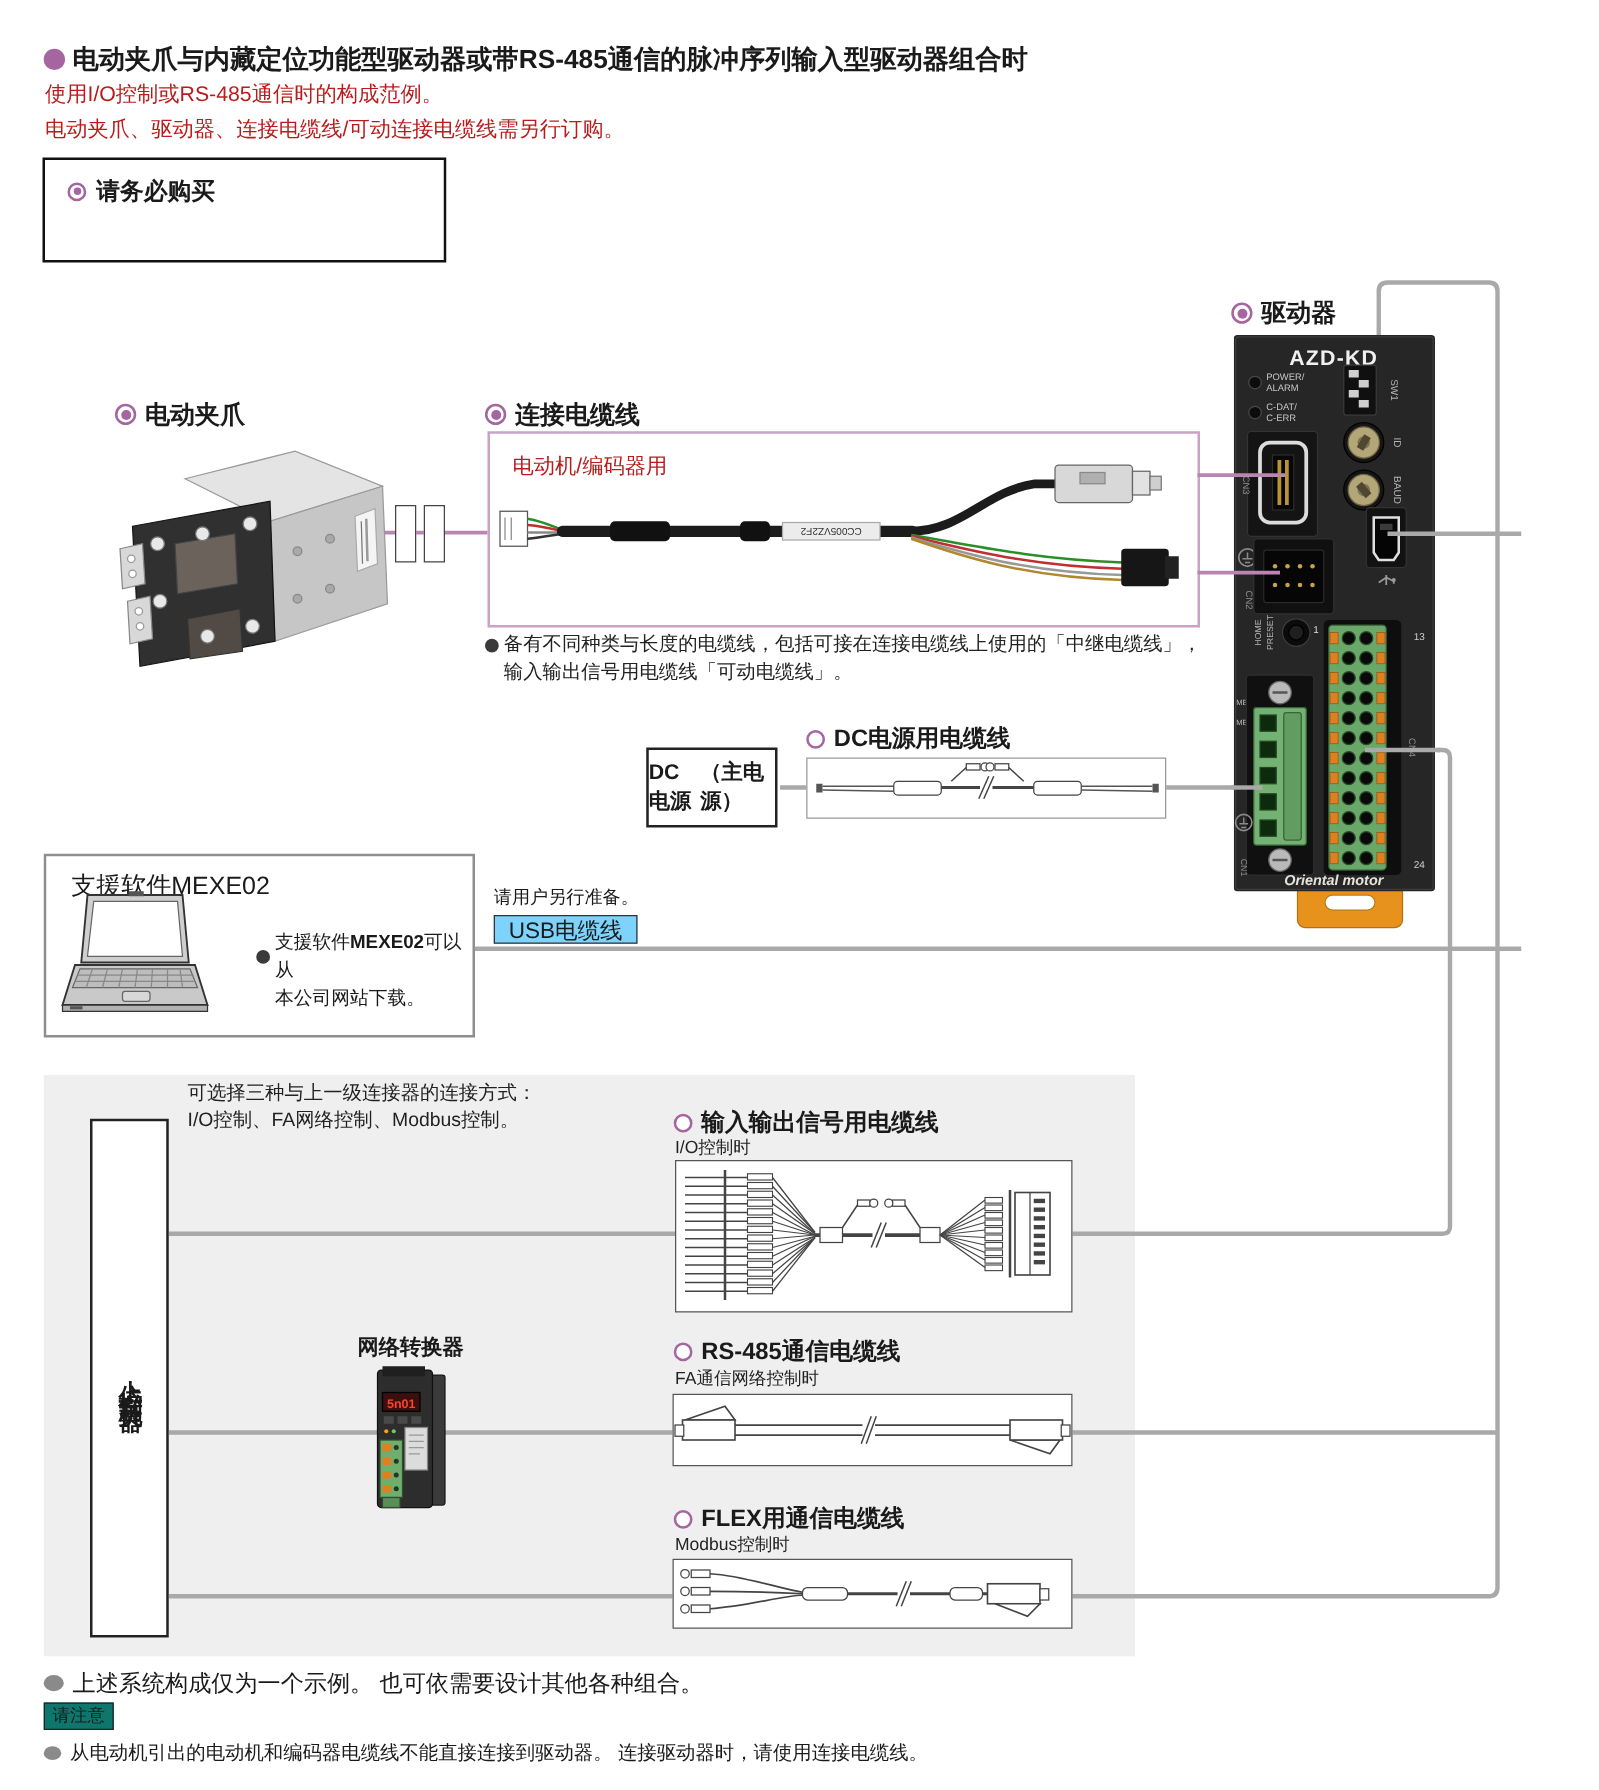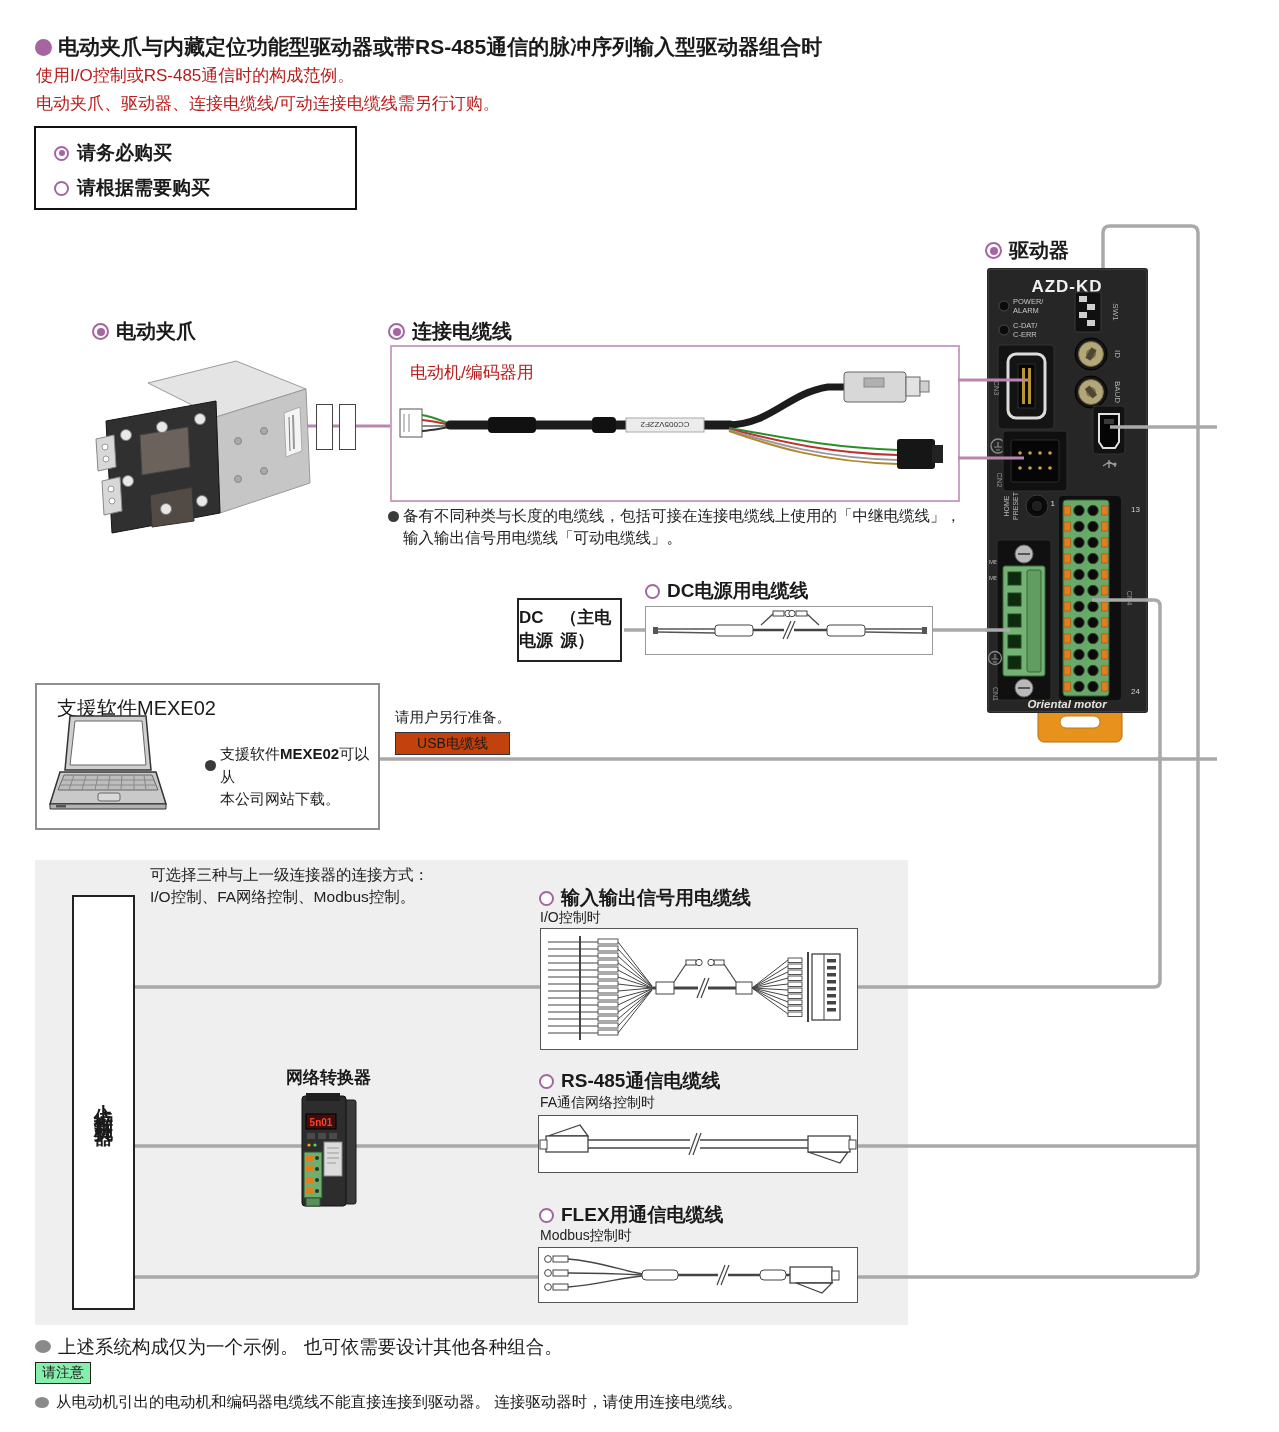--- a/index.html
+++ b/index.html
@@ -24,22 +24,22 @@
   .plain{font-size:17px;color:#b91c1c;white-space:nowrap}
   .legend-box{border:2px solid #111;background:#fff;padding:12px 0 0 18px}
   .legend-row{display:flex;align-items:center;gap:8px;font-weight:bold;font-size:19px;margin-bottom:9px;white-space:nowrap}
   .white-box{background:#fff;border:2px solid #8e8e8e}
   .thin-box{background:#fff;border:1.5px solid #555}
   .purple-box{background:#fff;border:2px solid var(--box-purple)}
   .dc-box{background:#fff;border:2px solid #222;display:flex;flex-direction:row;align-items:center;justify-content:center;font-weight:bold;font-size:17px;line-height:1.35}
   .host-box{background:#fff;border:2px solid #222;display:flex;align-items:center;justify-content:center}
   .host-box span{writing-mode:vertical-rl;font-weight:bold;font-size:19px;letter-spacing:5px;white-space:nowrap}
   .note{font-size:15.5px;color:#222;line-height:1.42;white-space:nowrap}
-  .usb-box{background:#c2410c;border:1.5px solid #333;font-size:14px;display:flex;align-items:center;justify-content:center;white-space:nowrap}
-  .caution-box{display:inline-block;border:1.5px solid #222;font-size:14px;padding:1px 6px;background:#86efac;white-space:nowrap}
+  .usb-box{background:#7dd3fc;border:1.5px solid #333;font-size:18px;display:flex;align-items:center;justify-content:center;white-space:nowrap}
+  .caution-box{display:inline-block;border:1.5px solid #222;font-size:14px;padding:1px 6px;background:#0f766e;white-space:nowrap}
   .footnote{display:flex;align-items:center;gap:7px;font-size:18.5px;white-space:nowrap}
   .footnote.sm{font-size:15.5px}
   svg{display:block}
   svg text{font-family:"Liberation Sans","DejaVu Sans",sans-serif}
 </style>
 </head>
 <body>
 
 <div id="canvas">
 
@@ -47,24 +47,20 @@
     <span class="bullet purple"></span>
     <span>电动夹爪与内藏定位功能型驱动器或带RS-485通信的脉冲序列输入型驱动器组合时</span>
   </div>
   <div class="abs plain" style="left:36px;top:64px">使用I/O控制或RS-485通信时的构成范例。</div>
   <div class="abs plain" style="left:36px;top:92px">电动夹爪、驱动器、连接电缆线/可动连接电缆线需另行订购。</div>
 
   <div class="abs legend-box" style="left:34px;top:126px;width:323px;height:84px">
     <div class="legend-row">
       <span class="mk small filled"></span>
       <span>请务必购买</span>
-    </div>
-    <div class="legend-row">
-      <span class="mk small"></span>
-      <span>请根据需要购买</span>
     </div>
   </div>
 
   <div class="abs" style="left:35px;top:860px;width:873px;height:465px;background:var(--panel)"></div>
 
   <svg class="abs" style="left:0;top:0" width="1279" height="1432" viewBox="0 0 1279 1432">
 
     <path d="M296 426 H392" stroke="var(--line-purple)" stroke-width="3" fill="none"></path>
 
     <path d="M1103 268 V233 Q1103 226 1110 226 H1191 Q1198 226 1198 233 V1270 Q1198 1277 1191 1277 H135" stroke="var(--gray-line)" stroke-width="3.5" fill="none"></path>

